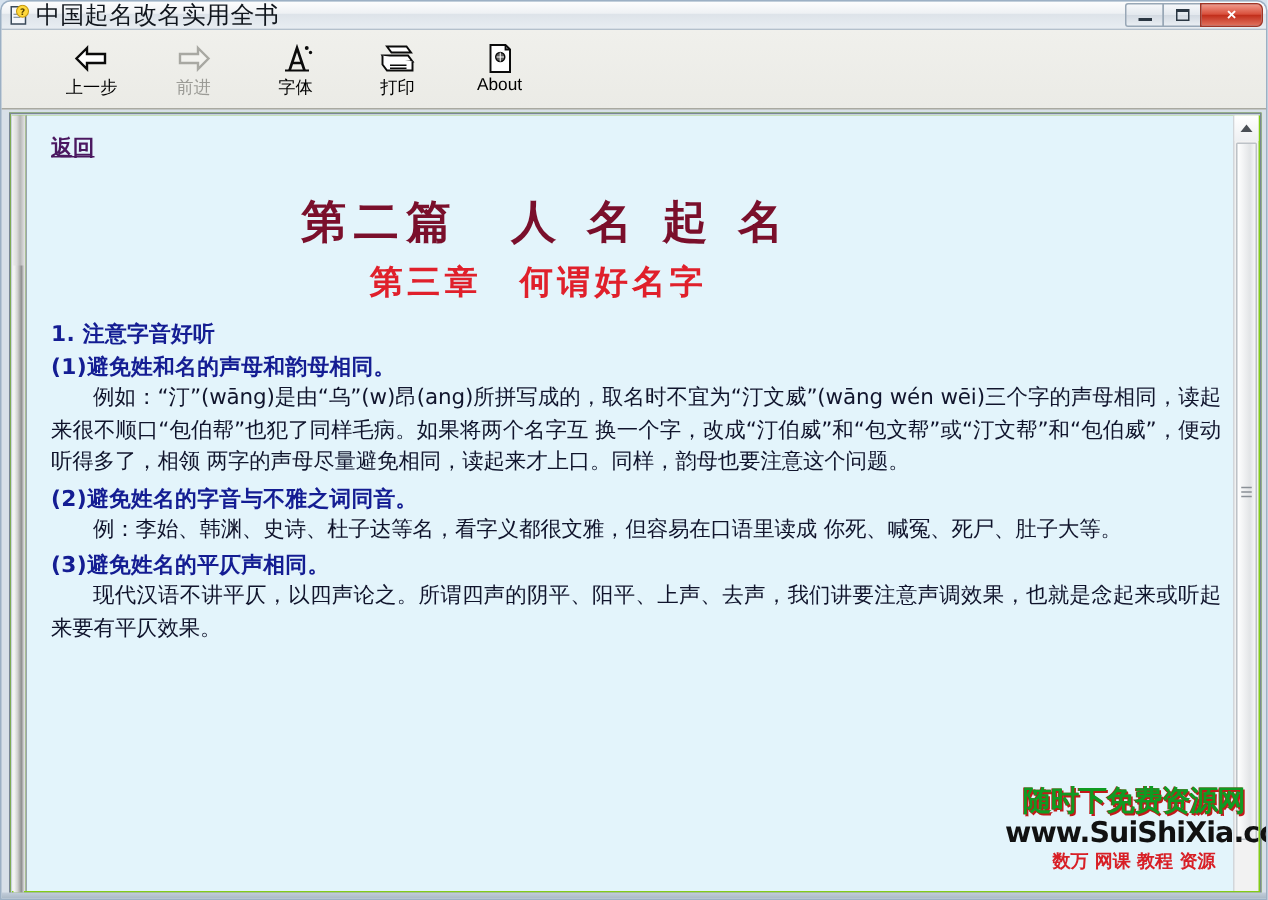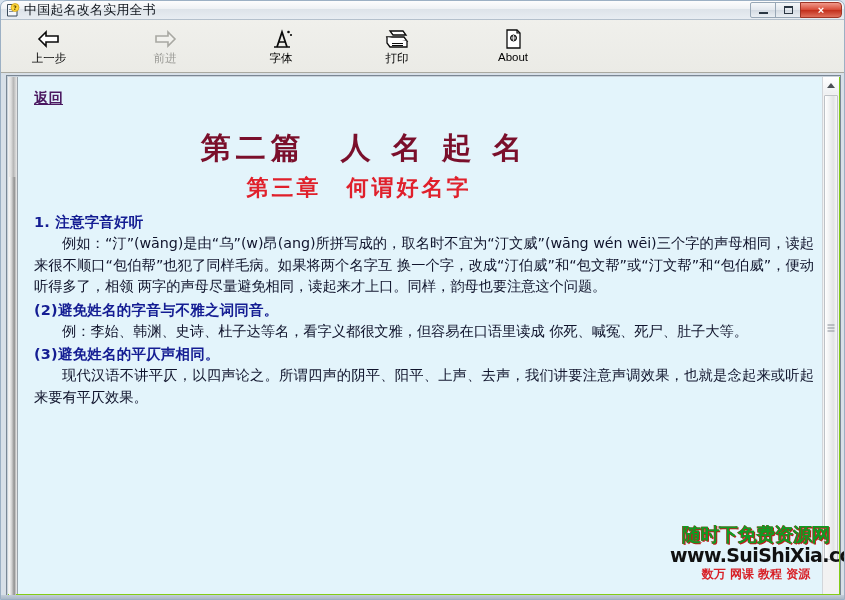--- a/index.html
+++ b/index.html
@@ -37,21 +37,21 @@
     align-items: center;
     padding-left: 4px;
   }
   #title-icon {
     width: 15px; height: 15px;
     position: relative;
     flex: 0 0 auto;
     margin-right: 4px;
   }
   #title-text {
-    font-size: 13px;
+    font-size: 16px;
     color: #10151c;
     font-family: "Liberation Sans", sans-serif;
     letter-spacing: .2px;
     white-space: nowrap;
   }
   #win-buttons {
     position: absolute;
     right: 2px; top: 1px;
     display: flex;
     height: 16px;
@@ -80,22 +80,21 @@
 
   
   #toolbar {
     position: absolute;
     left: 0; top: 19px; right: 0;
     height: 53px;
     background: linear-gradient(to bottom, #f0f0ec 0%, #ebebe6 100%);
     border-bottom: 1px solid #a9a9a0;
     display: flex;
     align-items: flex-start;
-    padding: 3px 0 0 14px;
-    gap: 48px;
+    padding: 3px 0 0 26px;
   }
   .tb-btn {
     width: 68px;
     height: 47px;
     display: flex;
     flex-direction: column;
     align-items: center;
     justify-content: flex-start;
     background: transparent;
     border: 1px solid transparent;
@@ -390,20 +389,21 @@
       <a id="back-link">返回</a>
 
       <div id="title-part">第二篇　人 名 起 名</div>
       <div id="title-chapter">第三章　何谓好名字</div>
 
       <div>
         <div class="sec-head">1. 注意字音好听</div>
       </div>
 
       <div>
+        <div class="sec-head">(1)避免姓和名的声母和韵母相同。</div>
         <p class="para">例如：“汀”(wāng)是由“乌”(w)昂(ang)所拼写成的，取名时不宜为“汀文威”(wāng wén wēi)三个字的声母相同，读起来很不顺口“包伯帮”也犯了同样毛病。如果将两个名字互 换一个字，改成“汀伯威”和“包文帮”或“汀文帮”和“包伯威”，便动听得多了，相领 两字的声母尽量避免相同，读起来才上口。同样，韵母也要注意这个问题。</p>
       </div>
 
       <div>
         <div class="sec-head">(2)避免姓名的字音与不雅之词同音。</div>
         <p class="para">例：李始、韩渊、史诗、杜子达等名，看字义都很文雅，但容易在口语里读成 你死、喊冤、死尸、肚子大等。</p>
       </div>
 
       <div>
         <div class="sec-head">(3)避免姓名的平仄声相同。</div>

